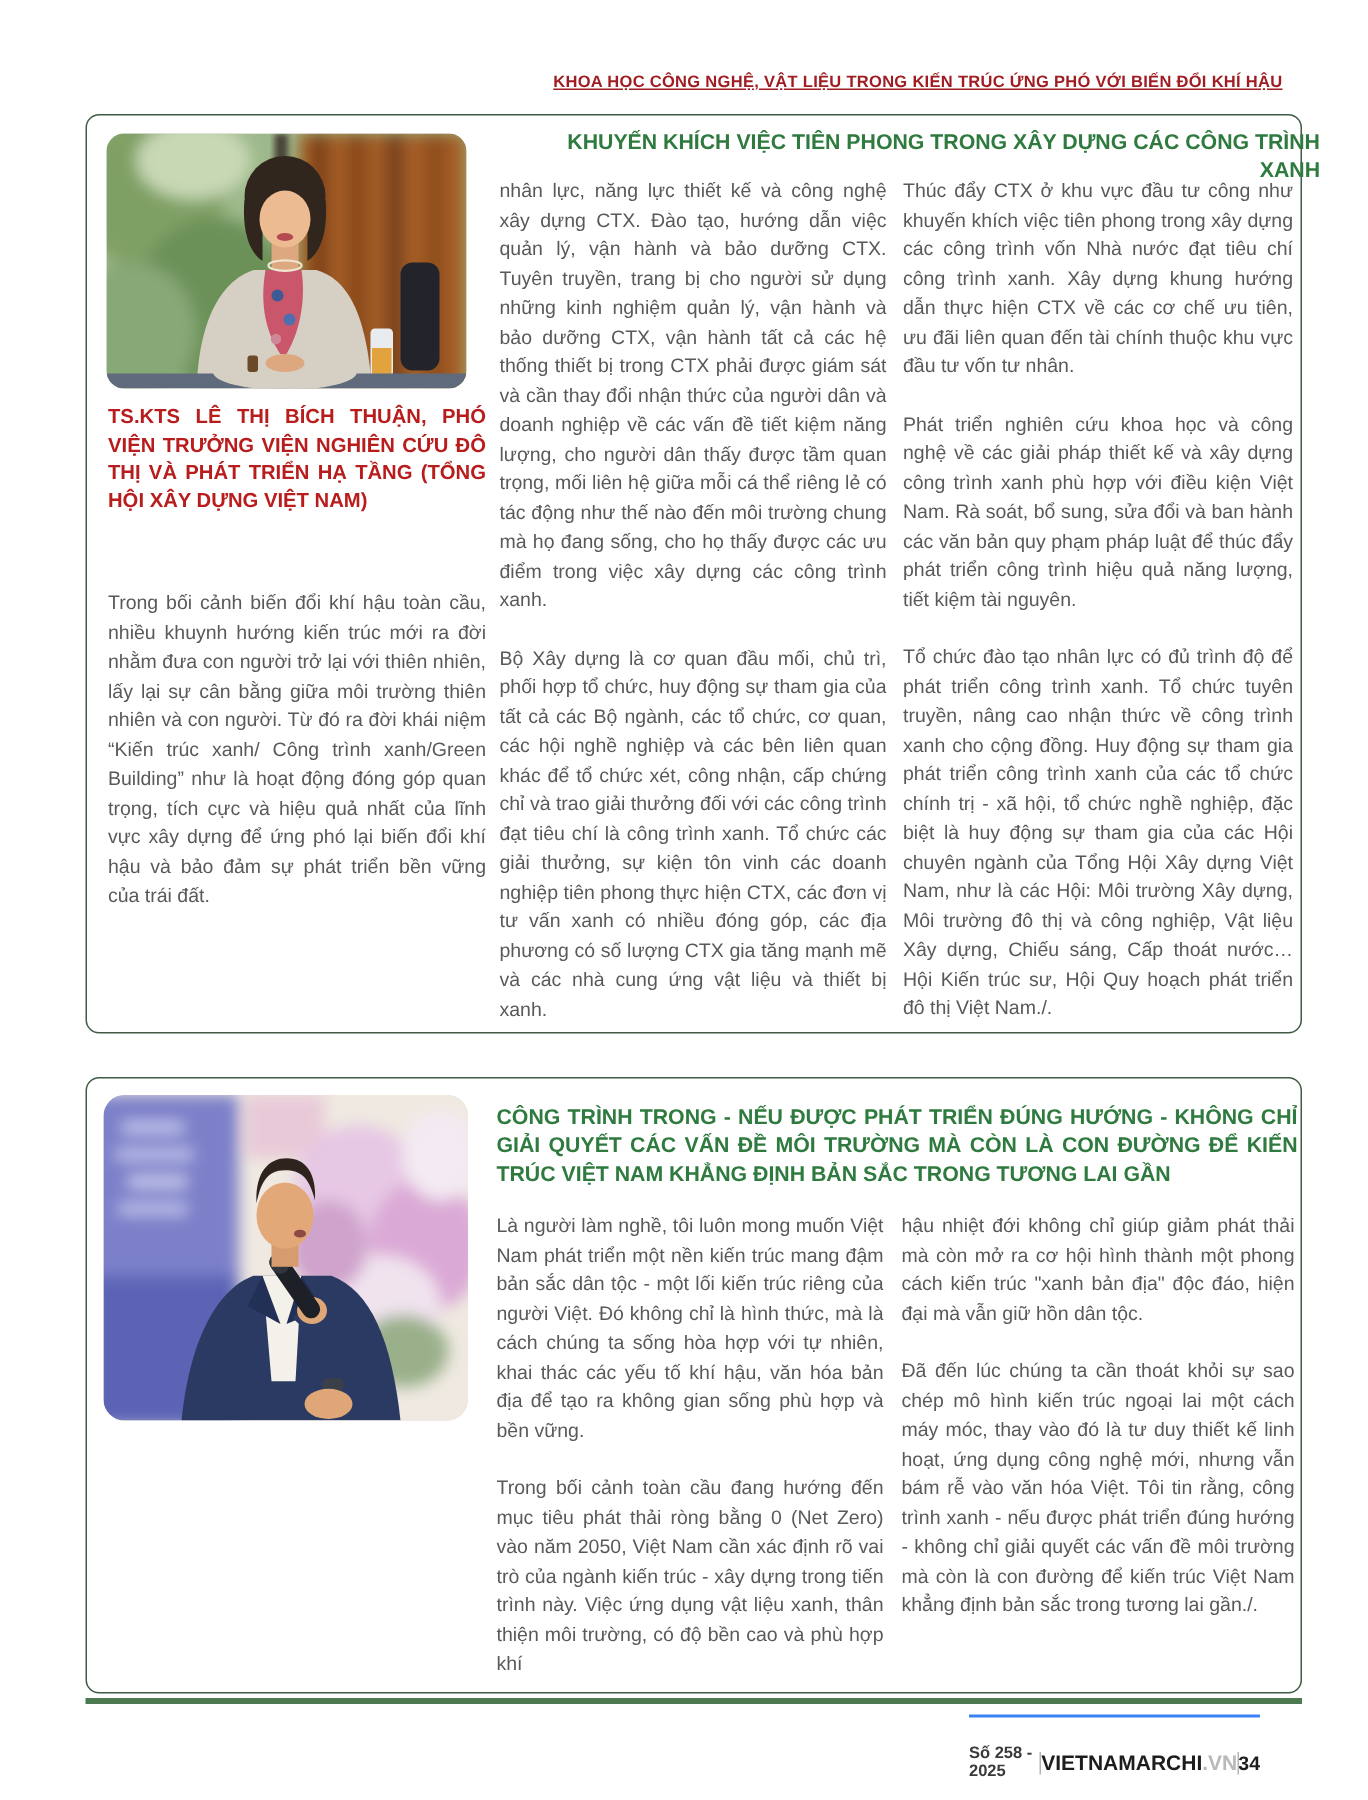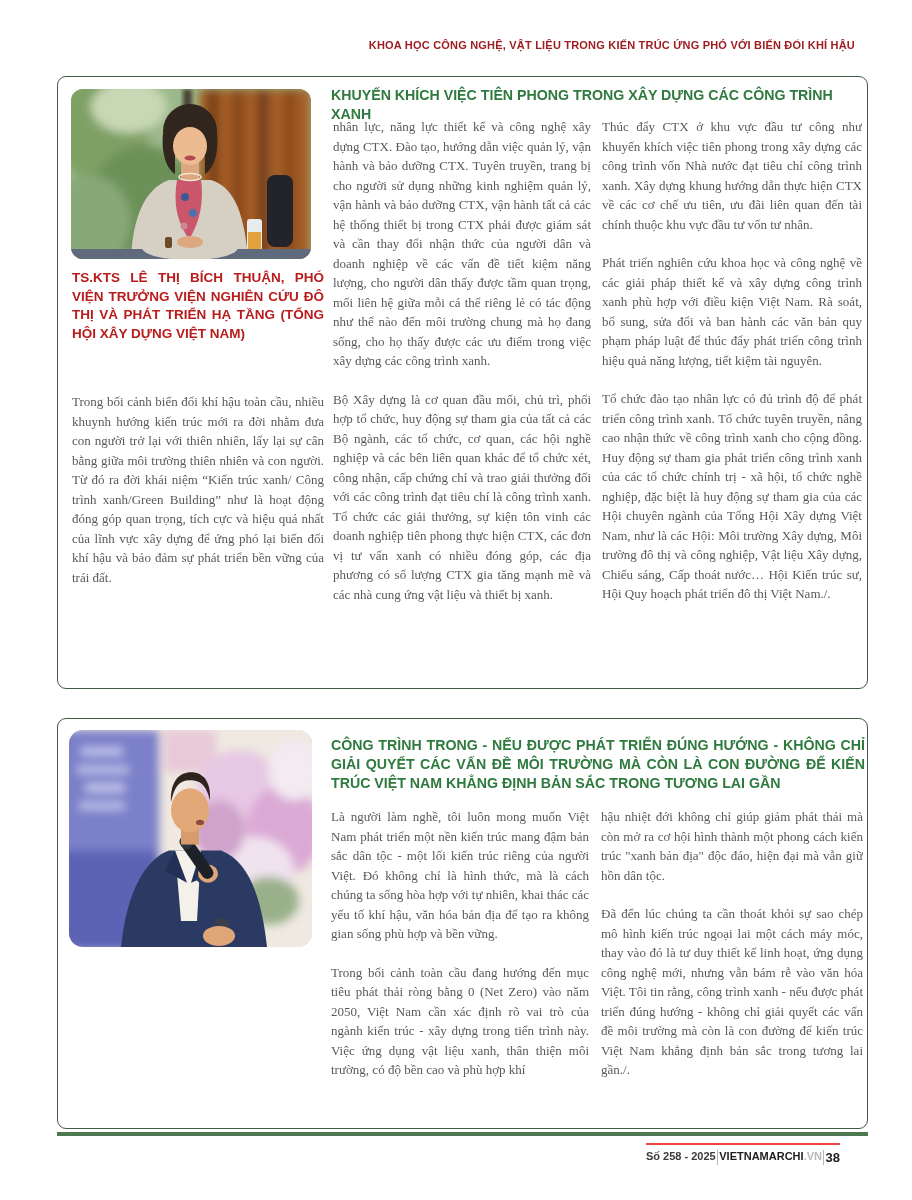--- a/index.html
+++ b/index.html
@@ -1,61 +1,61 @@
 <!DOCTYPE html>
 <html><head>
 <meta charset="utf-8">
 <style>
   html,body{margin:0;padding:0;}
   body{
     width:912px;height:1200px;background:#ffffff;position:relative;overflow:hidden;
     font-family:"Liberation Sans", sans-serif;
   }
   .kicker{
-    position:absolute;top:39px;right:57px;
-    font-size:11px;font-weight:bold;color:#9f1d22;letter-spacing:.2px;
+    position:absolute;top:49px;right:57px;
+    font-size:11px;font-weight:bold;color:#9f1d22;letter-spacing:.2px;text-decoration:underline;
   }
   .frame{
     position:absolute;left:57px;width:811px;
     border:1px solid #3f5b44;border-radius:9px;box-sizing:border-box;
   }
   .s1{top:76px;height:613px;}
   .s2{top:718px;height:411px;}
   .headline{
     position:absolute;margin:0;color:#2f7a3e;font-weight:bold;font-size:14.2px;line-height:19px;
   }
-  .h1c{left:273px;top:9px;width:532px;text-align:left;}
+  .h1c{left:290px;top:9px;width:532px;text-align:right;}
   .h2j{left:273px;top:17px;width:534px;text-align:justify;}
   .photo{position:absolute;overflow:hidden;background:#dcd8cf;}
   .photo1{left:13px;top:12px;width:240px;height:170px;border-radius:12px;}
   .photo2{left:11px;top:11px;width:243px;height:217px;border-radius:14px;}
   .photo svg{display:block;width:100%;height:100%;}
   .caption{
     position:absolute;color:#b91c1c;font-weight:bold;font-size:13.5px;line-height:18.5px;text-align:justify;
   }
   .cap1{left:14px;top:192px;width:252px;}
   .cap2{left:13px;top:238px;width:254px;}
-  .col{position:absolute;overflow:hidden;font-family:Liberation Serif, serif;}
+  .col{position:absolute;overflow:hidden;}
   .c11{left:14px;top:280px;width:252px;height:322px;margin-top:35px;}
   .c12{left:275px;top:40px;width:258px;height:562px;}
   .c13{left:544px;top:40px;width:260px;height:562px;}
   .c21{left:273px;top:88px;width:258px;height:314px;}
   .c22{left:543px;top:88px;width:262px;height:314px;}
   .para{
     margin:0 0 19px 0;text-align:justify;color:#58595b;font-size:13px;line-height:19.5px;
   }
   .rule{position:absolute;left:57px;top:1132px;width:811px;height:4px;background:#4c7950;}
   .footer{
     position:absolute;left:646px;top:1143px;width:194px;
-    border-top:2px solid #ef4444;padding-top:5px;
-    display:flex;justify-content:space-between;
+    border-top:2px solid #3b82f6;padding-top:18px;
+    display:flex;align-items:center;justify-content:space-between;
   }
   .f-issue{font-size:11px;font-weight:bold;color:#3a3a3a;}
   .f-sep{width:1px;height:15px;background:#b5b5b5;}
-  .f-brand{font-size:11px;font-weight:bold;color:#1d1d1d;}
+  .f-brand{font-size:14px;font-weight:bold;color:#1d1d1d;}
   .f-vn{color:#b9b9b9;}
   .f-page{font-size:13px;font-weight:bold;color:#1d1d1d;}
 </style>
 </head>
 <body>
 
 <div class="page">
 
   <div class="kicker">KHOA HỌC CÔNG NGHỆ, VẬT LIỆU TRONG KIẾN TRÚC ỨNG PHÓ VỚI BIẾN ĐỔI KHÍ HẬU</div>
 
@@ -175,16 +175,16 @@
       </div>
   </section>
 
   <div class="rule"></div>
 
   <div class="footer">
     <span class="f-issue">Số 258 - 2025</span>
     <span class="f-sep"></span>
     <span class="f-brand"><b>VIETNAMARCHI</b><span class="f-vn">.VN</span></span>
     <span class="f-sep"></span>
-    <span class="f-page">38</span>
+    <span class="f-page">34</span>
   </div>
 
 </div>
 
 </body></html>

